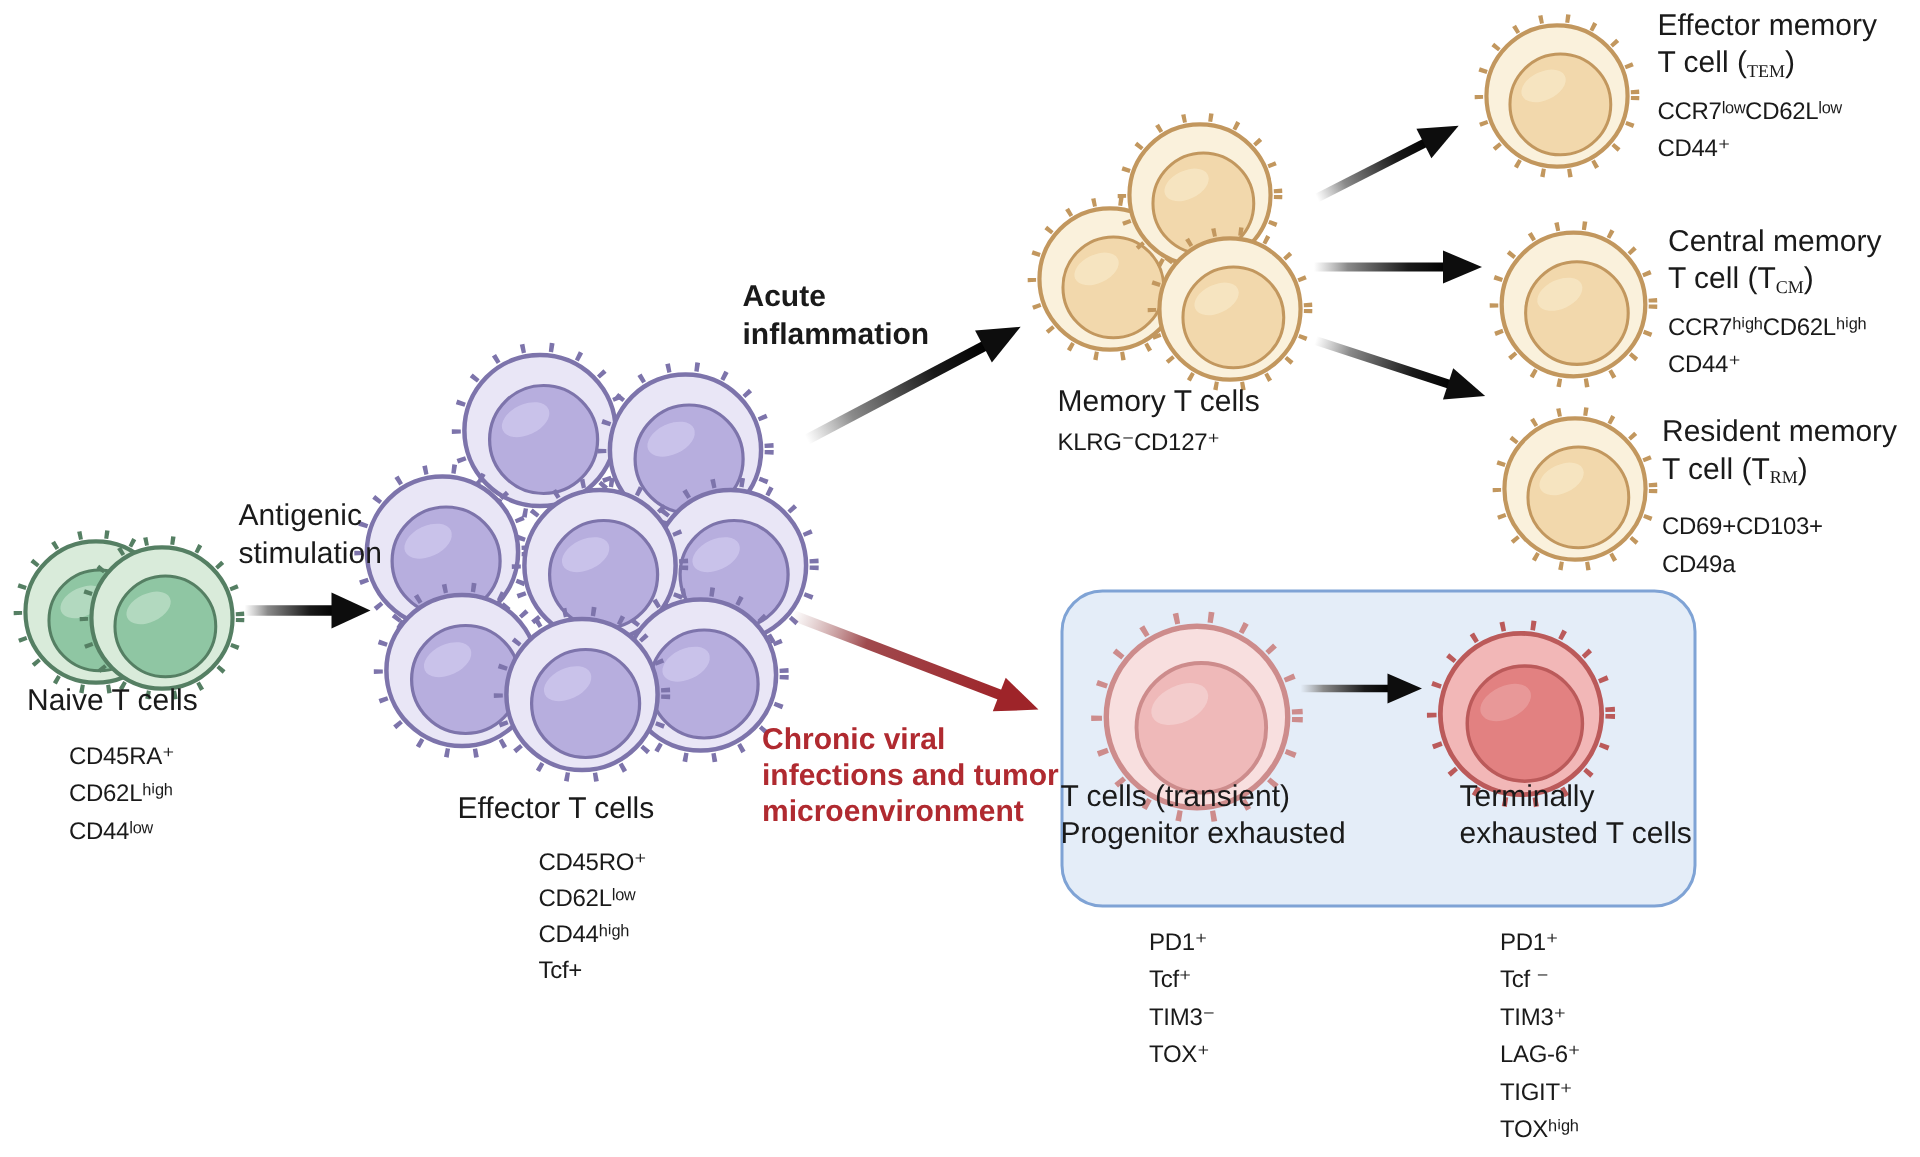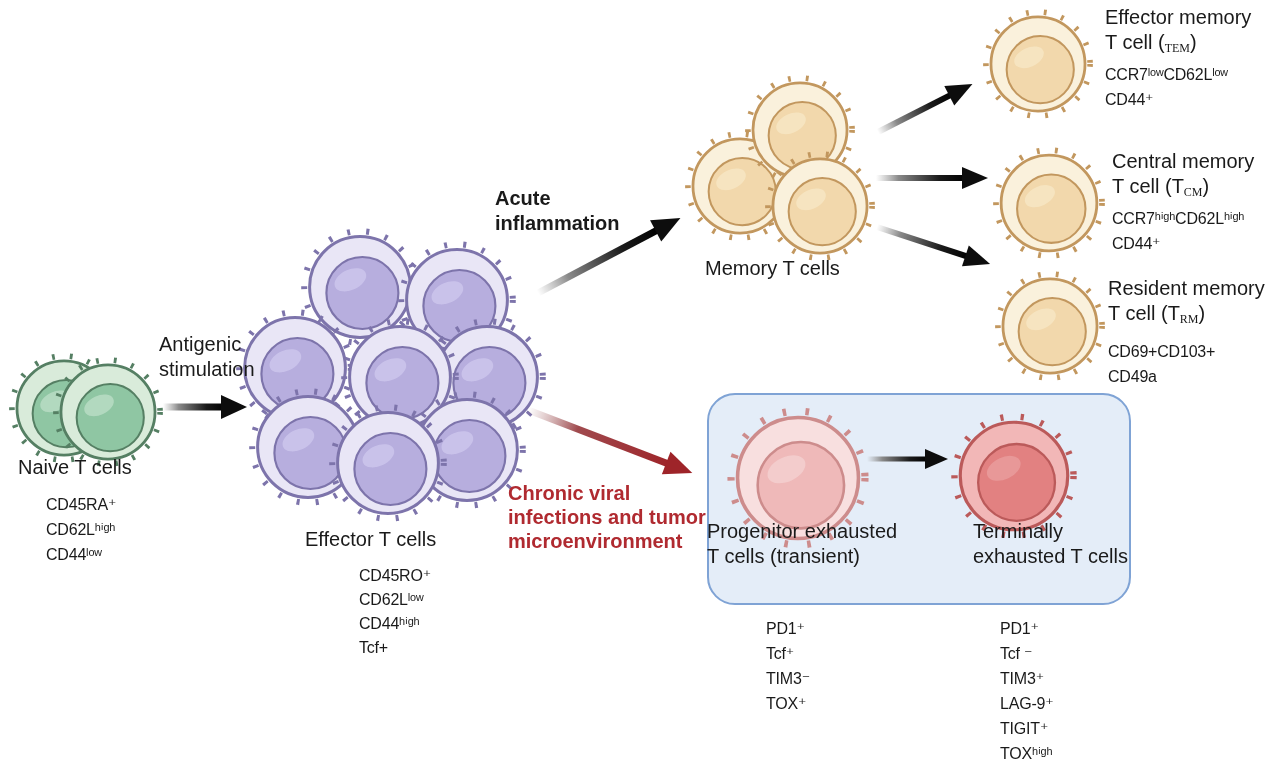--- a/index.html
+++ b/index.html
@@ -173,20 +173,21 @@
     <div>CD44ʰⁱᵍʰ</div>
     <div>Tcf+</div>
   </div>
 
   <div class="abs label bold center" style="left:495px;top:186px;width:180px">
     <div>Acute</div>
     <div>inflammation</div>
   </div>
 
   <div class="abs label center" style="left:705px;top:256px;width:180px">Memory T cells</div>
+  <div class="abs markers center" style="left:705px;top:283px;width:180px">KLRG⁻CD127⁺</div>
 
   <div class="abs label" style="left:1105px;top:5px">
     <div>Effector memory</div>
     <div><span>T cell (</span><span class="sub">TEM</span><span>)</span></div>
   </div>
   <div class="abs markers" style="left:1105px;top:62px">
     <div>CCR7ˡᵒʷCD62Lˡᵒʷ</div>
     <div>CD44⁺</div>
   </div>
 
@@ -208,36 +209,36 @@
     <div>CD49a</div>
   </div>
 
   <div class="abs label red-text center" style="left:508px;top:481px;width:200px;line-height:24px">
     <div>Chronic viral</div>
     <div>infections and tumor</div>
     <div>microenvironment</div>
   </div>
 
   <div class="abs label" style="left:707px;top:519px">
+    <div>T cells (transient)</div>
     <div>Progenitor exhausted</div>
-    <div>T cells (transient)</div>
   </div>
   <div class="abs markers" style="left:766px;top:616px">
     <div>PD1⁺</div>
     <div>Tcf⁺</div>
     <div>TIM3⁻</div>
     <div>TOX⁺</div>
   </div>
 
   <div class="abs label" style="left:973px;top:519px">
     <div>Terminally</div>
     <div>exhausted T cells</div>
   </div>
   <div class="abs markers" style="left:1000px;top:616px">
     <div>PD1⁺</div>
     <div>Tcf ⁻</div>
     <div>TIM3⁺</div>
-    <div>LAG-9⁺</div>
+    <div>LAG-6⁺</div>
     <div>TIGIT⁺</div>
     <div>TOXʰⁱᵍʰ</div>
   </div>
 
 </div>
 
 </body></html>

